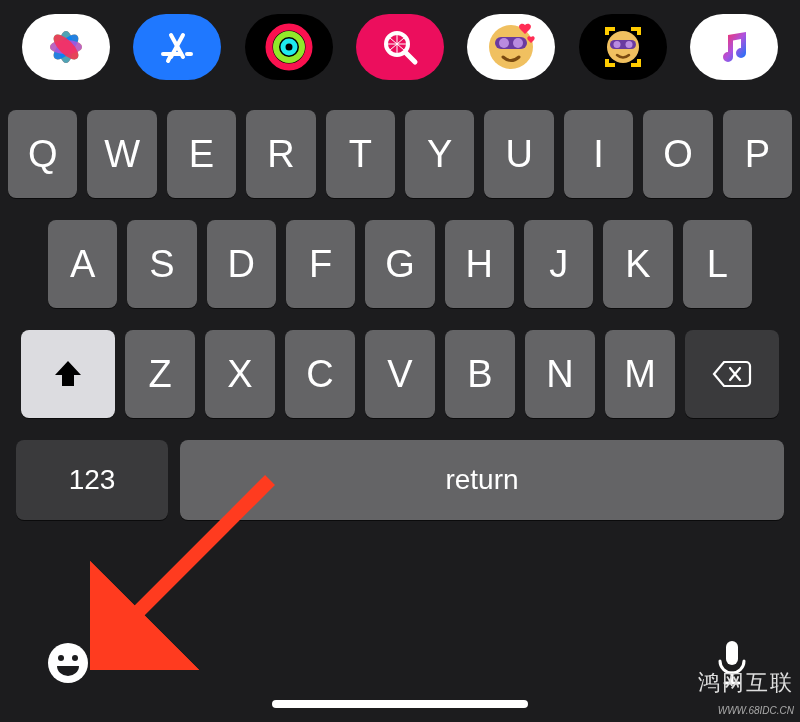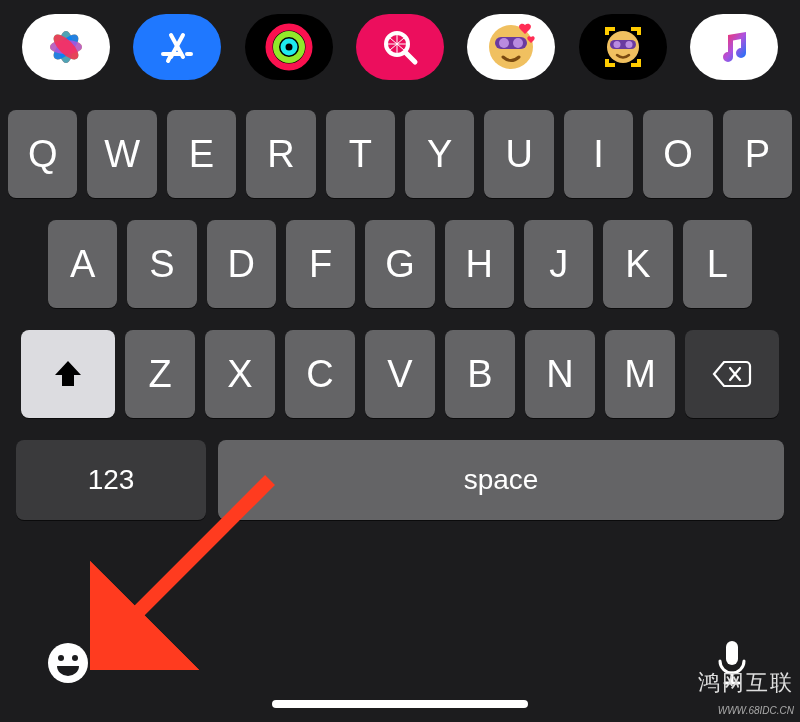--- a/index.html
+++ b/index.html
@@ -226,22 +226,22 @@
     <div class="key">N</div>
     <div class="key">M</div>
     <div class="key dark wide icon">
       <svg width="40" height="30" viewBox="0 0 40 30">
         <path d="M12 3 H34 A4 4 0 0 1 38 7 V23 A4 4 0 0 1 34 27 H12 L2 15 Z" fill="none" stroke="#fff" stroke-width="2.2"></path>
         <path d="M18 9 L28 21 M28 9 L18 21" stroke="#fff" stroke-width="2.2" stroke-linecap="round"></path>
       </svg>
     </div>
   </div>
   <div class="row fn-row">
-    <div class="key dark fn" style="width:190px">123</div>
-    <div class="key space fn">space</div>
+    <div class="key dark fn" style="width:152px">123</div>
+    <div class="key space fn">return</div>
   </div>
 </div>
 
 <div class="bottom-bar">
   <div class="emoji-btn">
     <svg width="44" height="44" viewBox="0 0 44 44">
       <circle cx="22" cy="22" r="20" fill="#fff"></circle>
       <circle cx="15" cy="17" r="3" fill="#1c1c1e"></circle>
       <circle cx="29" cy="17" r="3" fill="#1c1c1e"></circle>
       <path d="M11 25 A11 10 0 0 0 33 25 Z" fill="#1c1c1e"></path>

